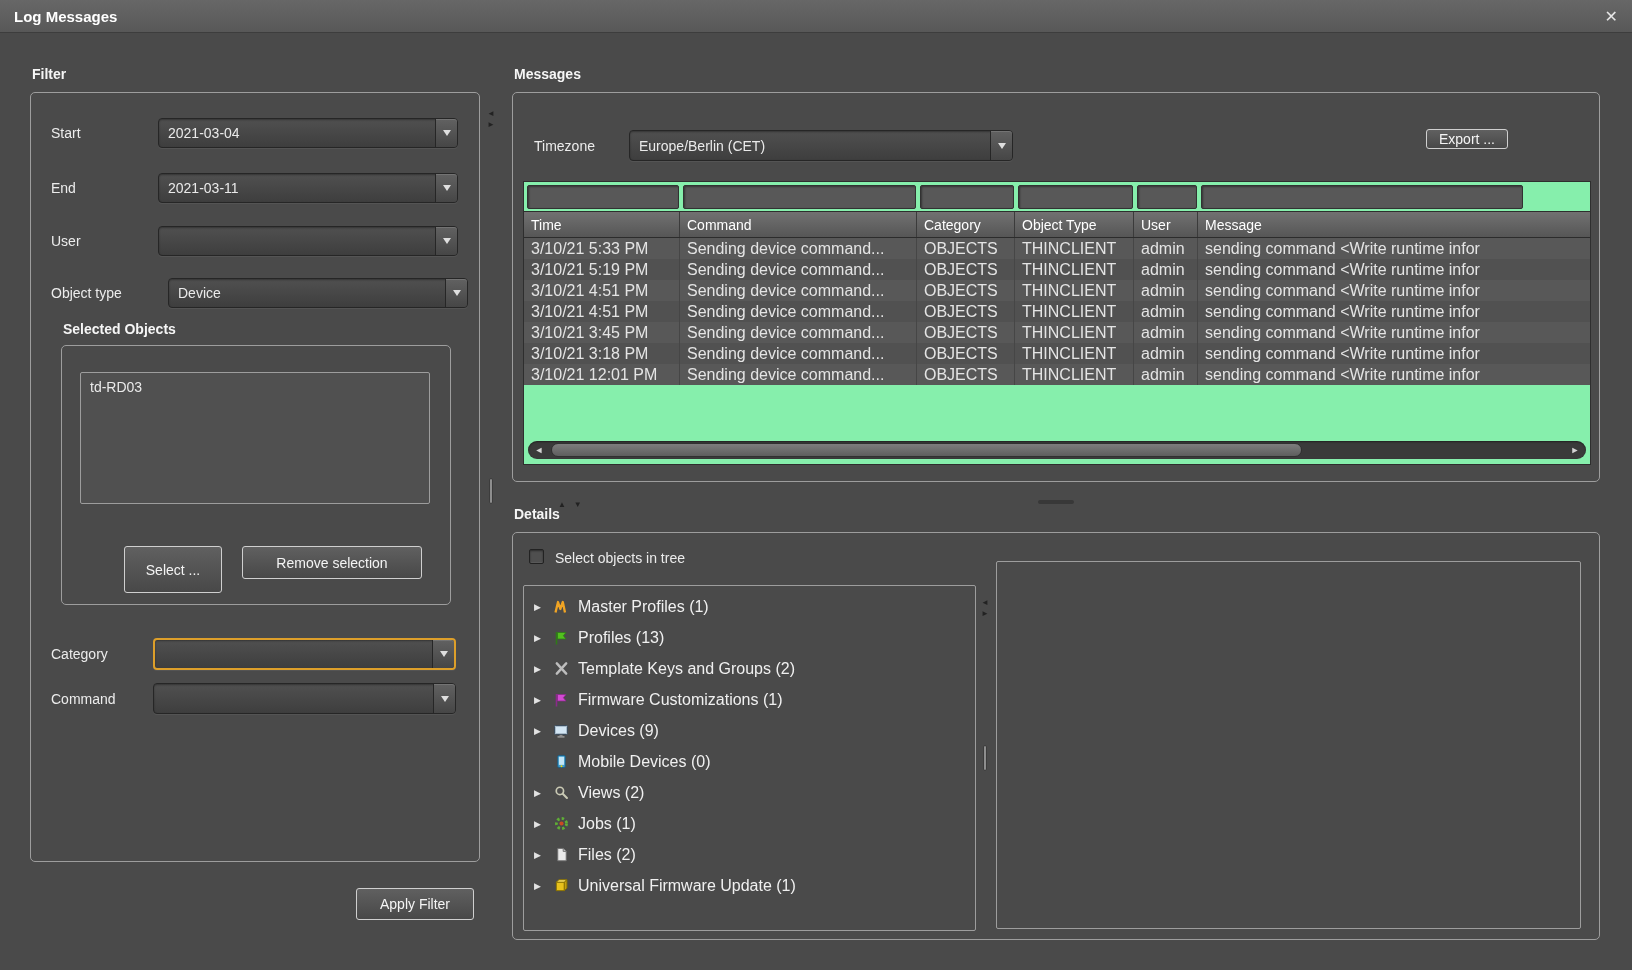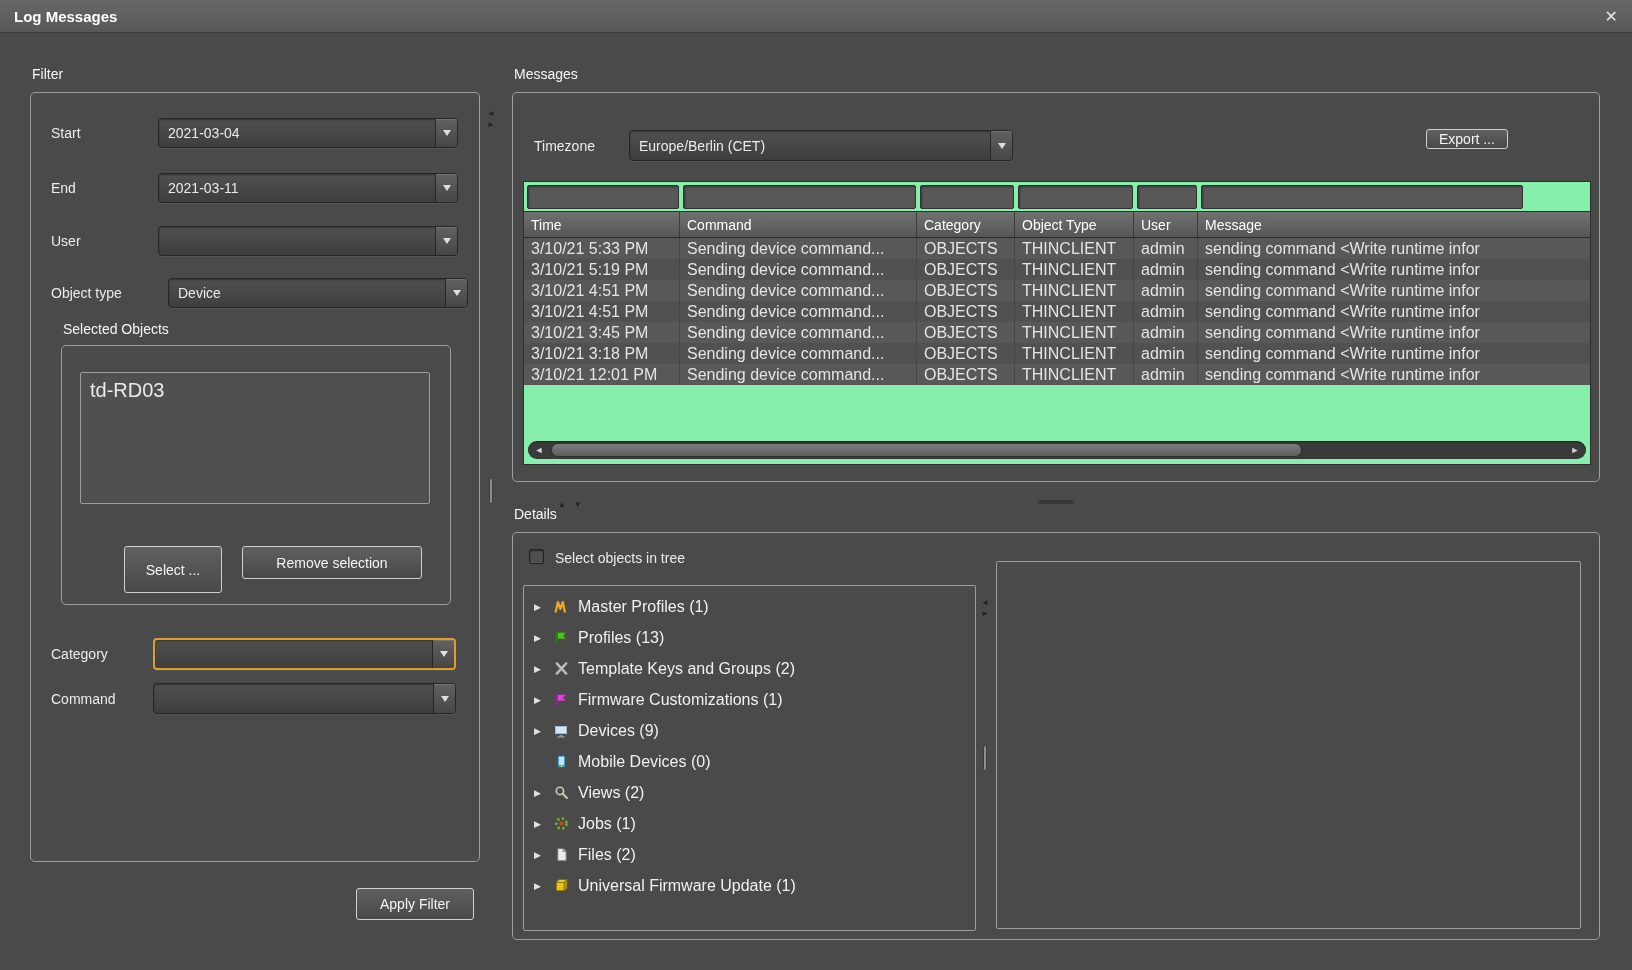--- a/index.html
+++ b/index.html
@@ -14,21 +14,21 @@
   }
   .titlebar {
     position:absolute; left:0; top:0; width:1632px; height:33px;
     background:linear-gradient(#676767,#585858);
     border-bottom:1px solid #3d3d3d;
     display:flex; align-items:center; padding:0 14px;
   }
   .titlebar .title { font-weight:bold; font-size:15px; color:#ffffff; }
   .titlebar .close { margin-left:auto; font-size:16px; color:#e6e6e6; cursor:pointer; }
 
-  .gtitle { position:absolute; font-weight:normal; font-size:14px; color:#f6f6f6; white-space:nowrap; }
+  .gtitle { position:absolute; font-weight:bold; font-size:14px; color:#f6f6f6; white-space:nowrap; }
   .group  { position:absolute; border:1px solid #9d9d9d; border-radius:5px; }
 
   .lbl { position:absolute; font-size:14px; color:#ececec; white-space:nowrap; }
 
   .combo {
     position:absolute; height:30px; display:flex; align-items:stretch;
     background:linear-gradient(#505050,#3e3e3e);
     border:1px solid #262626; border-radius:4px;
     box-shadow:inset 0 1px 2px rgba(0,0,0,.35), 0 1px 0 rgba(255,255,255,.06);
     cursor:pointer;
@@ -44,21 +44,21 @@
   .combo.focused { border:2px solid #dd9f2a; }
 
   .btn {
     position:absolute; display:flex; align-items:center; justify-content:center;
     background:linear-gradient(#606060,#484848);
     border:1px solid #cfcfcf; border-radius:3px;
     color:#f4f4f4; font-size:14px; font-family:inherit; cursor:pointer;
   }
 
   .listbox { position:absolute; border:1px solid #9d9d9d; background:#505050; border-radius:2px; padding:6px 9px; }
-  .listitem { font-size:20px; color:#eaeaea; cursor:default; }
+  .listitem { font-size:14px; color:#eaeaea; cursor:default; }
 
   
   .table { position:absolute; background:#86efac; border:1px solid #2e2e2e; }
   .filterrow { display:flex; height:30px; padding:2px 1px; border-bottom:1px solid #2e2e2e; }
   .fcol { padding:1px 2px; }
   .fbox { width:100%; height:24px; background:#585858; border:1px solid #323232; border-radius:2px;
           box-shadow:inset 1px 1px 2px rgba(0,0,0,.4); }
   .hrow { display:flex; height:26px; background:linear-gradient(#717171,#565656); border-bottom:1px solid #2c2c2c; }
   .hc { display:flex; align-items:center; padding:0 7px; font-size:14px; color:#ffffff;
         border-right:1px solid #3b3b3b; white-space:nowrap; overflow:hidden; cursor:pointer; }

